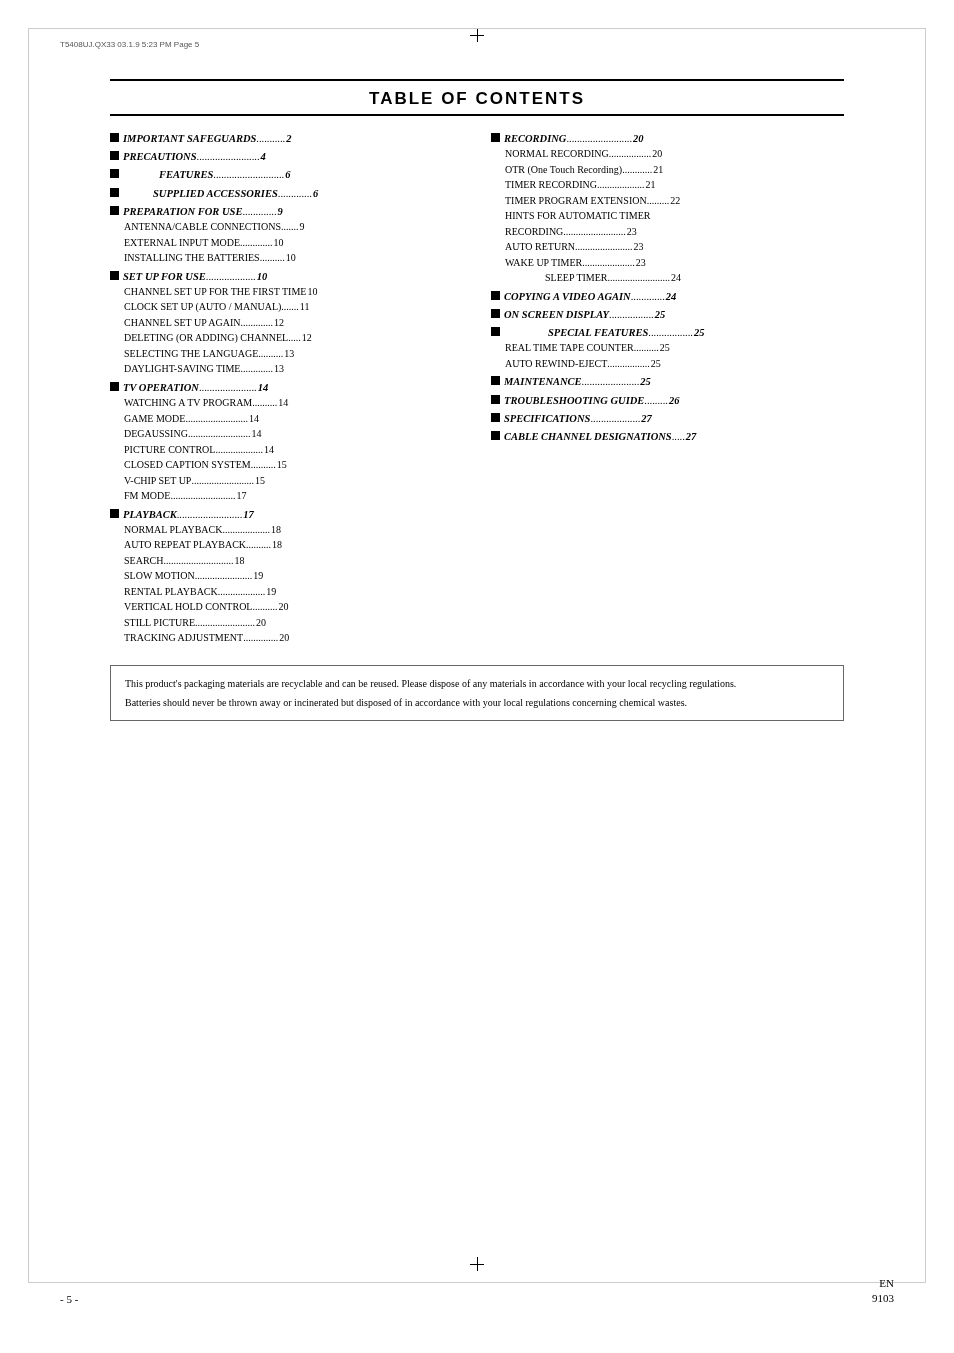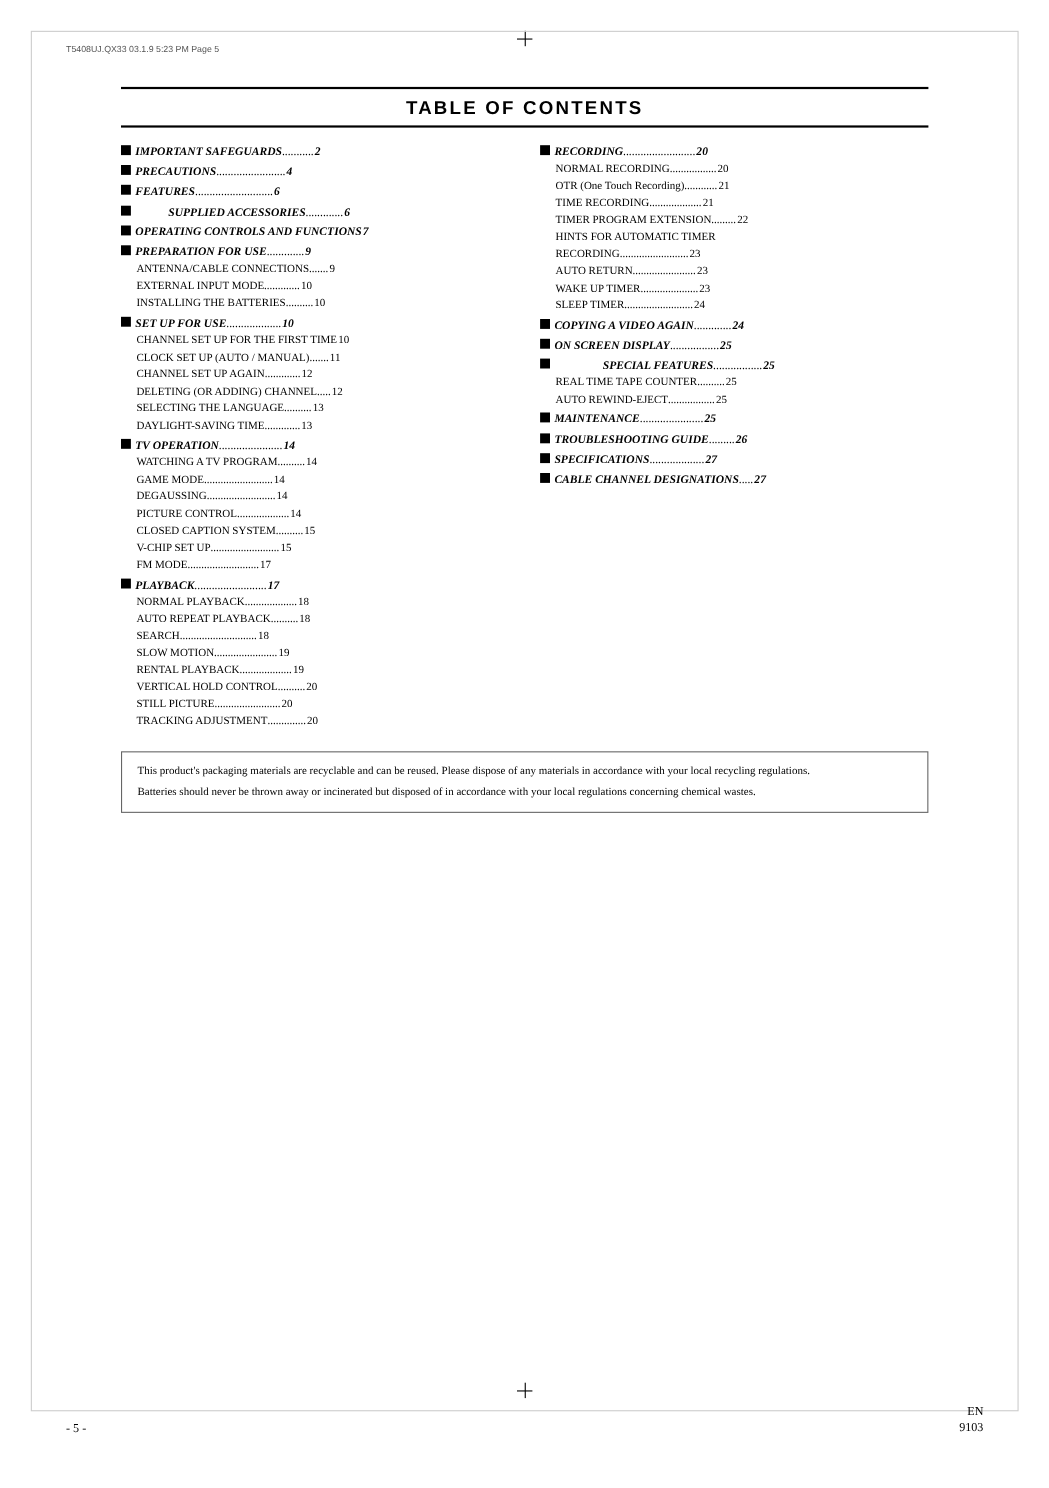--- a/index.html
+++ b/index.html
@@ -168,43 +168,36 @@
           <div class="toc-entry section-header">
             <span class="toc-bullet"></span>
             <span style="display: flex; flex: 1 1 0%; align-items: baseline;">
               <span style="font-style: italic; font-weight: bold; white-space: nowrap;">PRECAUTIONS </span>
               <span style="font-style: normal; font-weight: normal;">........................</span>
               <span style="font-style: italic; font-weight: bold; margin-left: 1px; white-space: nowrap;">4</span>
             </span>
           </div>
           <div class="toc-entry section-header">
             <span class="toc-bullet"></span>
-            <span style="display: flex; flex: 1 1 0%; align-items: baseline;">
+            <span style="display: flex; flex: 1 1 0%; align-items: baseline; margin-left: 36px;">
               <span style="font-style: italic; font-weight: bold; white-space: nowrap;">FEATURES </span>
               <span style="font-style: normal; font-weight: normal;">...........................</span>
               <span style="font-style: italic; font-weight: bold; margin-left: 1px; white-space: nowrap;">6</span>
             </span>
           </div>
           <div class="toc-entry section-header">
             <span class="toc-bullet"></span>
             <span style="display: flex; flex: 1 1 0%; align-items: flex-end; margin-left: 30px;">
               <span style="font-style: italic; font-weight: bold; white-space: nowrap;">SUPPLIED ACCESSORIES </span>
               <span style="font-style: normal; font-weight: normal;">.............</span>
               <span style="font-style: italic; font-weight: bold; margin-left: 1px; white-space: nowrap;">6</span>
             </span>
           </div>
           <div class="toc-entry section-header">
             <span class="toc-bullet"></span>
-            <span style="display: flex; flex: 1 1 0%; align-items: baseline;">
-              <span style="font-style: italic; font-weight: bold; white-space: nowrap;">OPERATING CONTROLS AND FUNCTIONS </span>
-              <span style="font-style: italic; font-weight: bold; margin-left: 1px; white-space: nowrap;">7</span>
-            </span>
-          </div>
-          <div class="toc-entry section-header">
-            <span class="toc-bullet"></span>
             <span style="display: flex; flex: 1 1 0%; align-items: flex-start;">
               <span style="font-style: italic; font-weight: bold; white-space: nowrap;">PREPARATION FOR USE </span>
               <span style="font-style: normal; font-weight: normal;">.............</span>
               <span style="font-style: italic; font-weight: bold; margin-left: 1px; white-space: nowrap;">9</span>
             </span>
           </div>
           <div class="toc-entry sub-entry">
             <span style="display: flex; flex: 1 1 0%; align-items: baseline;">
               <span style="white-space: nowrap;">ANTENNA/CABLE CONNECTIONS </span>
               <span>.......</span>
@@ -415,21 +408,21 @@
           </div>
           <div class="toc-entry sub-entry">
             <span style="display: flex; flex: 1 1 0%; align-items: baseline;">
               <span style="white-space: nowrap;">OTR (One Touch Recording) </span>
               <span>............</span>
               <span style="margin-left: 1px; white-space: nowrap;">21</span>
             </span>
           </div>
           <div class="toc-entry sub-entry">
             <span style="display: flex; flex: 1 1 0%; align-items: baseline;">
-              <span style="white-space: nowrap;">TIME RECORDING </span>
+              <span style="white-space: nowrap;">TIMER RECORDING </span>
               <span>...................</span>
               <span style="margin-left: 1px; white-space: nowrap;">21</span>
             </span>
           </div>
           <div class="toc-entry sub-entry">
             <span style="display: flex; flex: 1 1 0%; align-items: baseline;">
               <span style="white-space: nowrap;">TIMER PROGRAM EXTENSION </span>
               <span>.........</span>
               <span style="margin-left: 1px; white-space: nowrap;">22</span>
             </span>
@@ -455,21 +448,21 @@
           </div>
           <div class="toc-entry sub-entry">
             <span style="display: flex; flex: 1 1 0%; align-items: baseline;">
               <span style="white-space: nowrap;">WAKE UP TIMER </span>
               <span>.....................</span>
               <span style="margin-left: 1px; white-space: nowrap;">23</span>
             </span>
           </div>
           <div class="toc-entry sub-entry">
             <span style="display: flex; flex: 1 1 0%; align-items: baseline;">
-              <span style="white-space: nowrap;">SLEEP TIMER </span>
+              <span style="white-space: nowrap; margin-left: 40px;">SLEEP TIMER </span>
               <span>.........................</span>
               <span style="margin-left: 1px; white-space: nowrap;">24</span>
             </span>
           </div>
           <div class="toc-entry section-header">
             <span class="toc-bullet"></span>
             <span style="display: flex; flex: 1 1 0%; align-items: baseline;">
               <span style="font-style: italic; font-weight: bold; white-space: nowrap;">COPYING A VIDEO AGAIN </span>
               <span style="font-style: normal; font-weight: normal;">.............</span>
               <span style="font-style: italic; font-weight: bold; margin-left: 1px; white-space: nowrap;">24</span>

